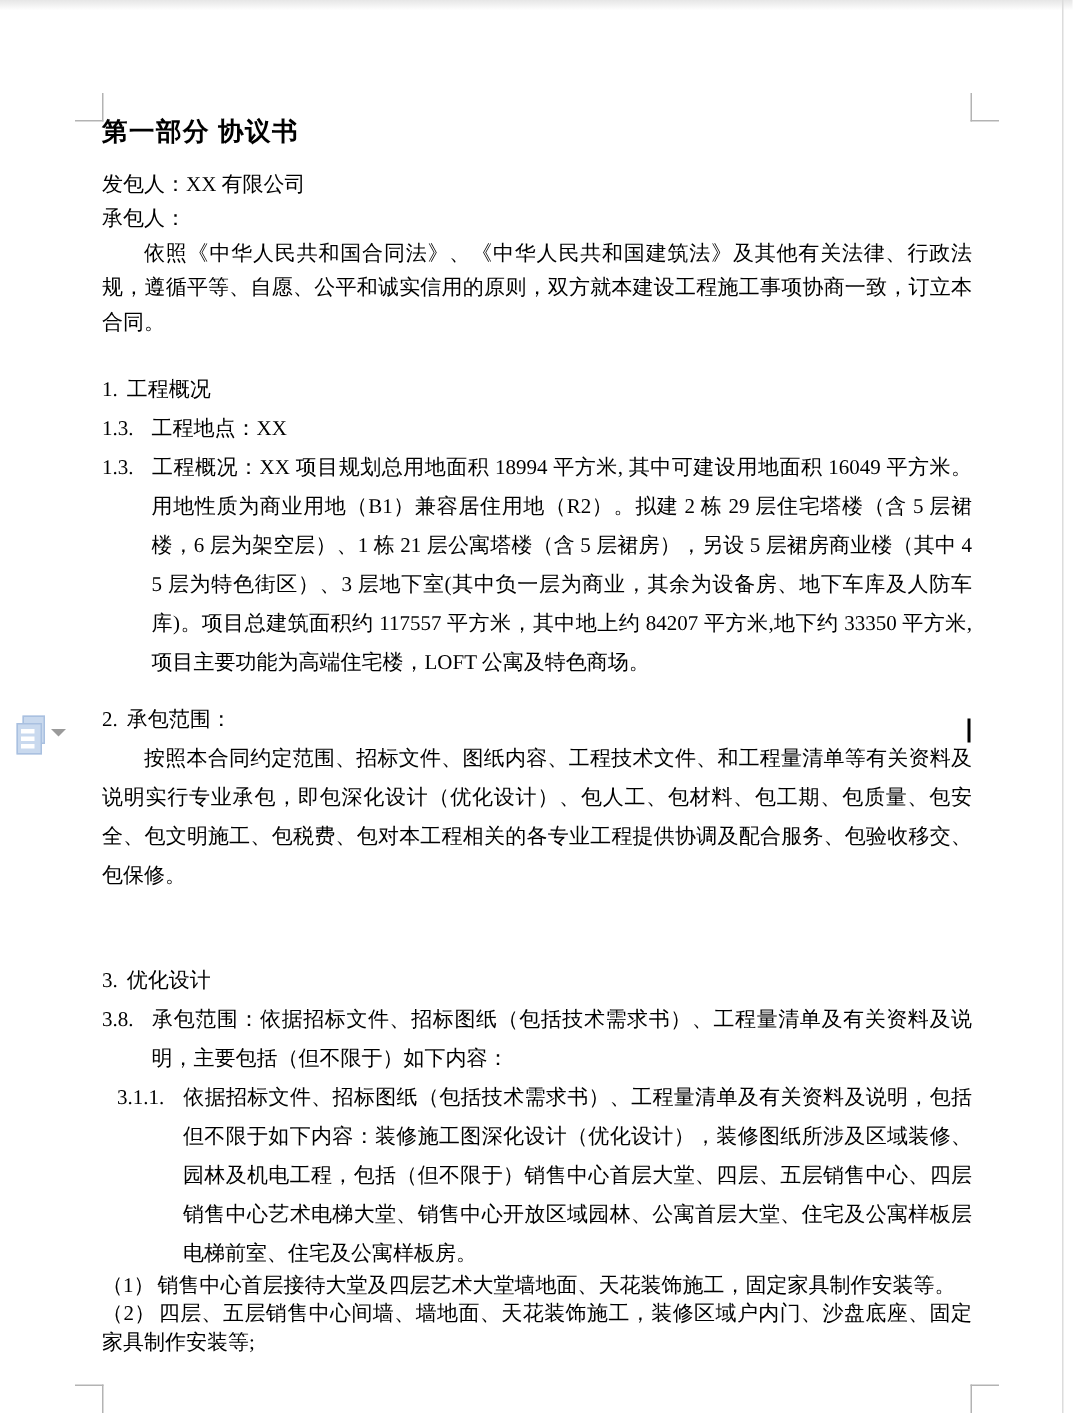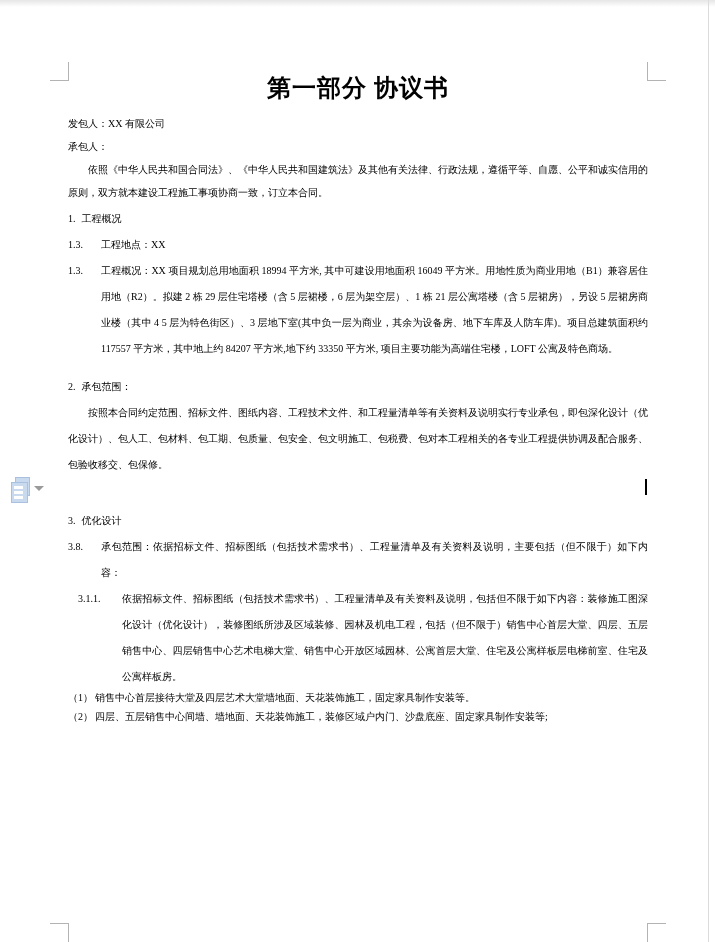--- a/index.html
+++ b/index.html
@@ -25,35 +25,35 @@
   .pg.front{left:0px;top:5px;width:15px;height:19px;}
   .pg .bar{position:absolute;left:2px;height:3px;background:#ffffff;width:9px;}
   .pg .b1{top:3px;} .pg .b2{top:8px;} .pg .b3{top:13px;}
   .drop-arrow{position:absolute;left:23px;top:9px;width:0;height:0;
     border-left:5px solid transparent;border-right:5px solid transparent;
     border-top:5px solid #9a9a9a;}
   
   .caret{position:absolute;left:645px;top:479px;width:1.5px;height:16px;background:#000;}
   
   .content{position:absolute;left:68px;top:76px;width:580px;}
-  h1.doc-title{font-size:24px;line-height:24px;font-weight:bold;text-align:center;
+  h1.doc-title{font-size:17px;line-height:24px;font-weight:bold;
     margin:0 0 12px 0;letter-spacing:1px;}
-  p{margin:0;font-size:10px;font-family:Liberation Serif, serif;}
+  p{margin:0;font-size:14px;font-family:Liberation Serif, serif;}
   .party{line-height:23px;}
   .preamble{line-height:23px;text-indent:2em;text-align:justify;}
   .sec{line-height:26px;}
   .sec .num{margin-right:6px;}
   .hang{line-height:26px;text-align:justify;padding-left:33px;}
   .hang .num{display:inline-block;width:33px;margin-left:-33px;}
   .hang44{line-height:26px;text-align:justify;padding-left:44px;margin-left:10px;}
   .hang44 .num{display:inline-block;width:44px;margin-left:-44px;}
-  .first-sec{margin-top:2px;}
+  .first-sec{margin-top:21px;}
   .gap-after-s13{margin-bottom:12px;}
   .body-para{line-height:26px;text-indent:2em;text-align:justify;}
-  .gap-before-s3{margin-bottom:30px;}
+  .gap-before-s3{margin-bottom:44px;}
   .list{margin-top:-2px;}
   .list p{line-height:19px;text-align:justify;}
   .list .num{margin-right:2px;}
 </style>
 </head>
 <body>
 
 <div class="top-shade"></div>
 <div class="right-edge"></div>
 

